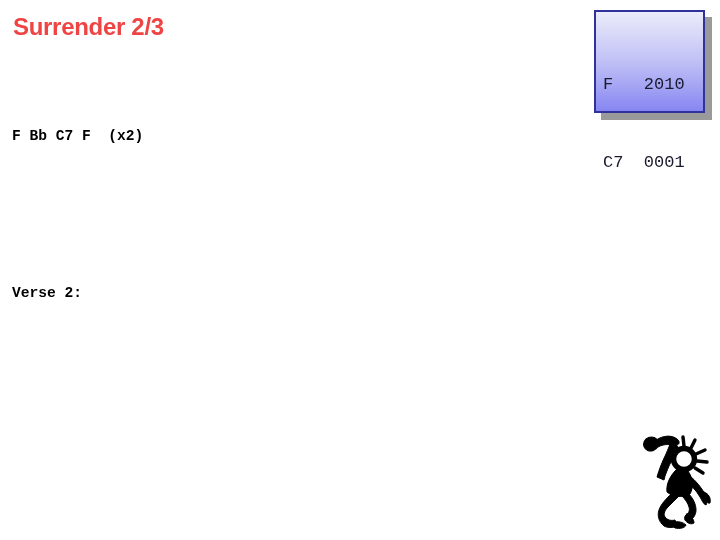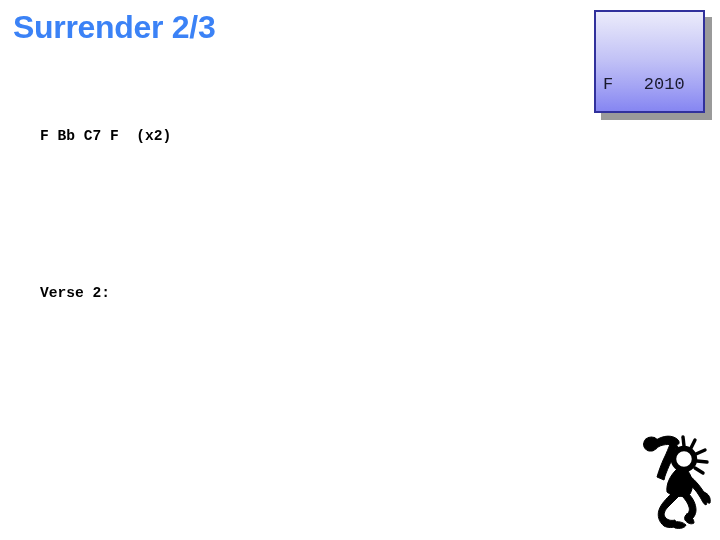--- a/index.html
+++ b/index.html
@@ -24,45 +24,44 @@
     background: #ffffff;
   }
 
   
   #title {
     position: absolute;
     left: 13px;
     top: 13px;
     font-family: "Liberation Sans", sans-serif;
     font-weight: bold;
-    font-size: 32px;
+    font-size: 24px;
     line-height: 28px;
     letter-spacing: -0.3px;
-    color: #3b82f6;
+    color: #ef4444;
     white-space: pre;
   }
 
   
   #body-text {
     position: absolute;
     left: 12px;
     top: 58px;
     width: 580px;
     font-family: "Liberation Mono", "DejaVu Sans Mono", monospace;
     font-weight: bold;
     font-size: 14.6px;
     line-height: 22.4px;
     color: #000000;
     white-space: pre;
   }
   #body-text .ln {
     display: block;
     white-space: pre;
     min-height: 22.4px;
-    margin-left: 28px;
   }
   #body-text .blank {
     display: block;
     height: 22.4px;
   }
 
   
   #chord-box-wrap {
     position: absolute;
     left: 594px;
@@ -152,20 +151,21 @@
     
 
     
   </div>
 
   <div id="chord-box-wrap">
     <div id="chord-box-shadow"></div>
     <div id="chord-box">
       <div id="chord-rows">
         <span class="crow">F   2010</span>
+        <span class="crow">C7  0001</span>
       </div>
     </div>
   </div>
 
   <div id="dancer">
     <svg viewBox="0 0 74 104" width="74" height="104" xmlns="http://www.w3.org/2000/svg">
       <g fill="#000000" stroke="#000000" stroke-linecap="round" stroke-linejoin="round">
 
         <ellipse cx="11" cy="16" rx="7.5" ry="7" transform="rotate(-20 11 16)"></ellipse>
 

